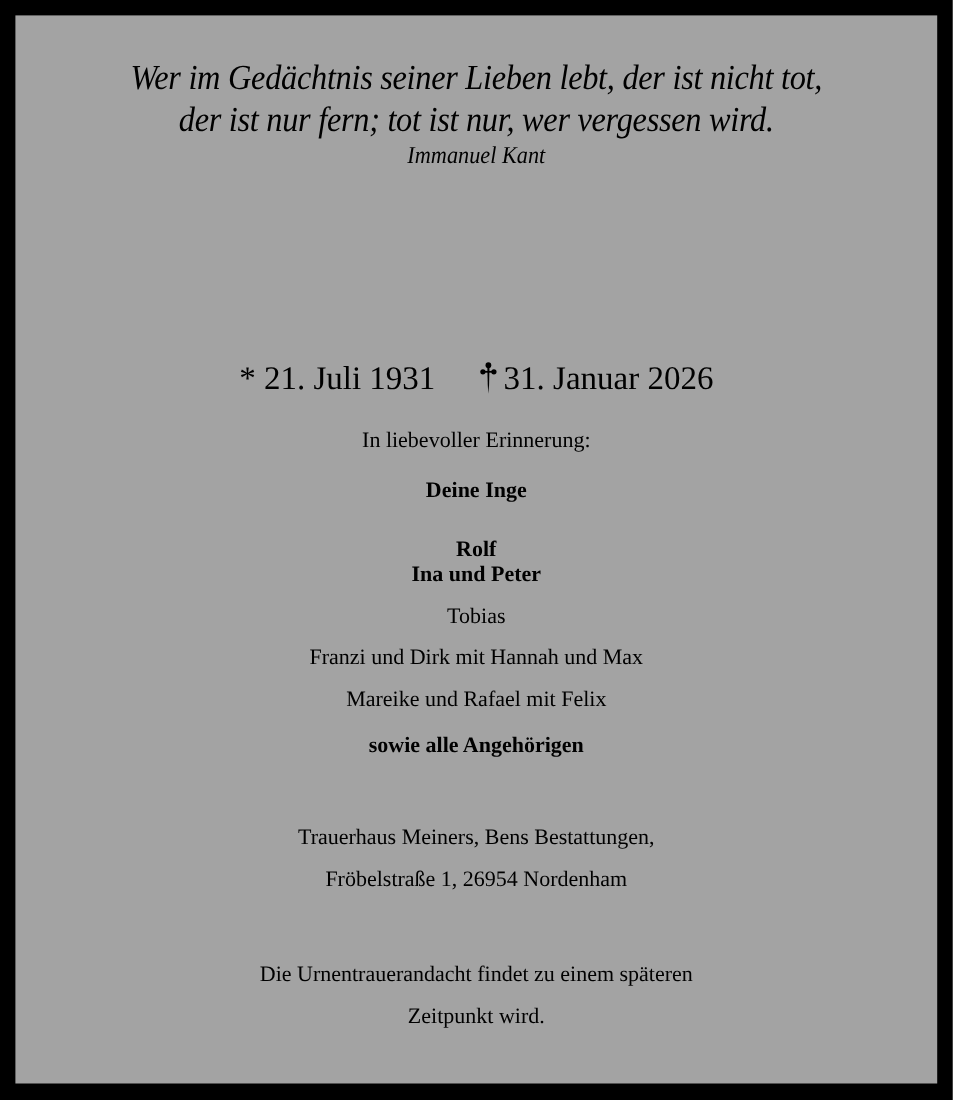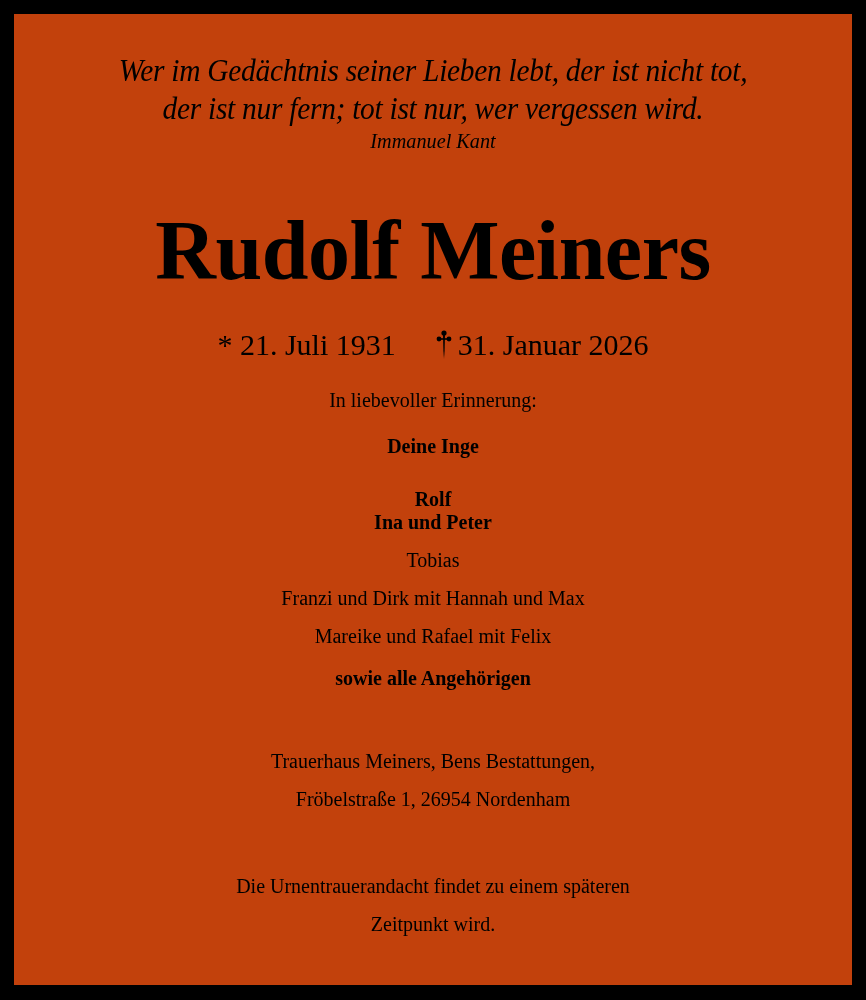--- a/index.html
+++ b/index.html
@@ -4,21 +4,21 @@
   <style>
     html, body { margin: 0; padding: 0; }
     body {
       width: 866px; height: 1000px; background: #000000;
       position: relative; overflow: hidden;
       font-family: "Liberation Serif", "DejaVu Serif", serif;
       color: #000000;
     }
     .card {
       position: absolute; left: 14px; top: 14px;
-      width: 838px; height: 971px; background: #c2410c;
+      width: 838px; height: 971px; background: #a3a3a3;
     }
     .line {
       position: absolute; left: 0; width: 838px; text-align: center;
       white-space: nowrap;
     }
     .quote {
       font-style: italic; font-size: 32px; letter-spacing: -0.3px;
       transform: scaleX(0.92); transform-origin: center;
     }
     .author {
@@ -38,21 +38,20 @@
   </style>
 </head>
 <body>
 
 <div class="card">
 
   <div class="line quote" style="top:38px;">Wer im Gedächtnis seiner Lieben lebt, der ist nicht tot,</div>
   <div class="line quote" style="top:76px;">der ist nur fern; tot ist nur, wer vergessen wird.</div>
   <div class="line author" style="top:114px;">Immanuel Kant</div>
 
-  <div class="line name" style="top:188px;">Rudolf Meiners</div>
 
   <div class="line dates" style="top:290px;">
     <span>* 21. Juli 1931</span><span class="cross"><svg width="16" height="30" viewBox="0 0 16 30">
           <circle cx="8" cy="4" r="2.6" fill="#000"></circle>
           <circle cx="3" cy="10" r="2.4" fill="#000"></circle>
           <circle cx="13" cy="10" r="2.4" fill="#000"></circle>
           <rect x="3" y="9.2" width="10" height="1.6" fill="#000"></rect>
           <path d="M7 5 L9 5 L8.6 22 L8 30 L7.4 22 Z" fill="#000"></path>
         </svg></span><span>31. Januar 2026</span>
   </div>

